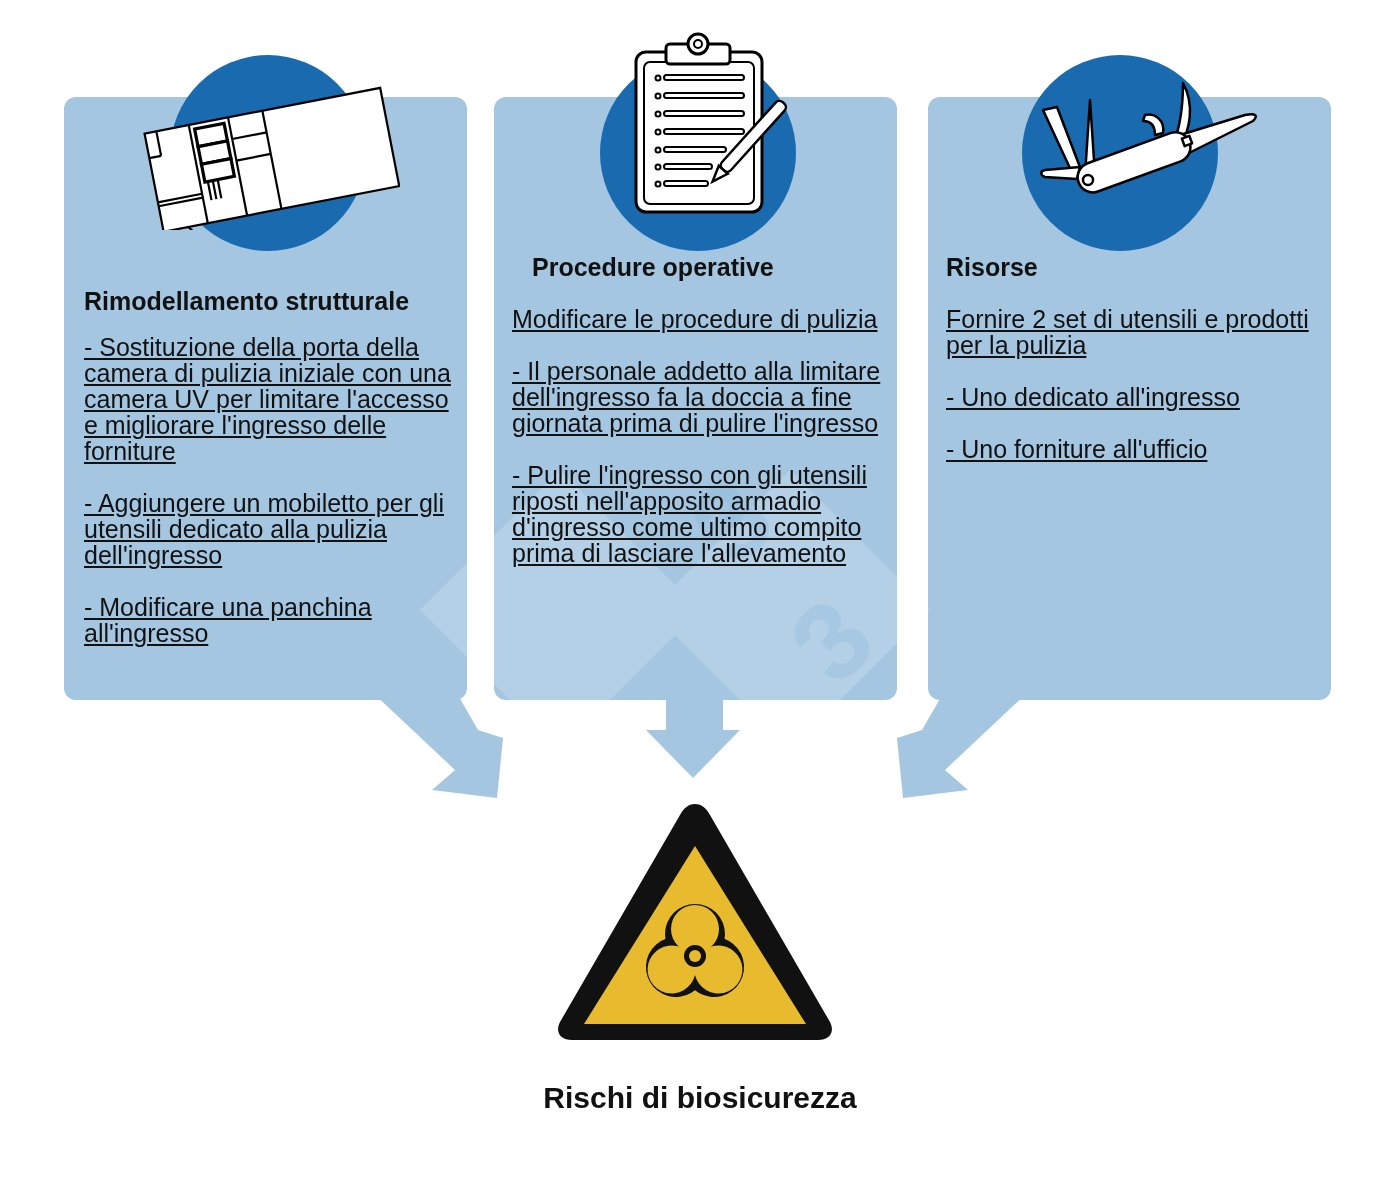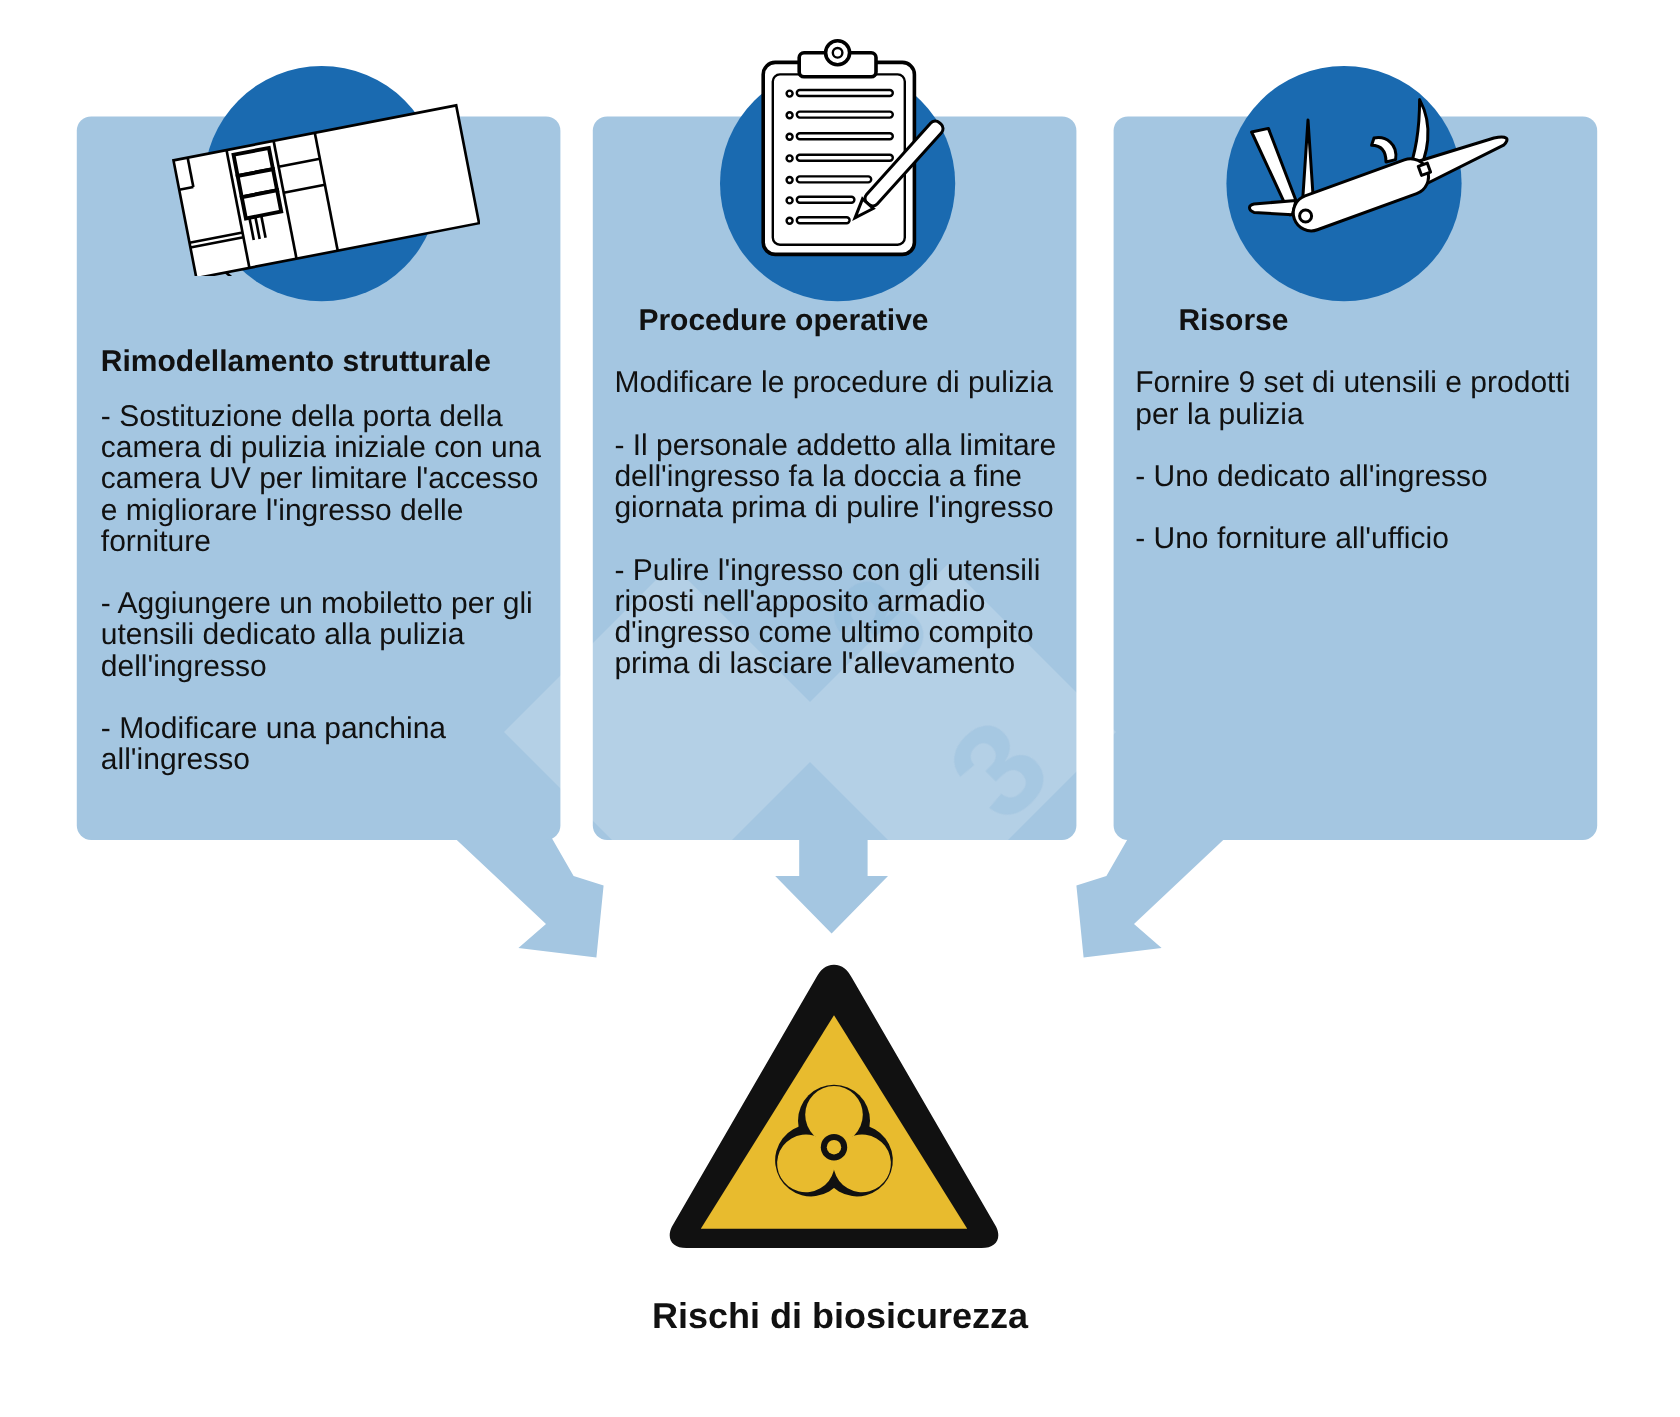--- a/index.html
+++ b/index.html
@@ -13,21 +13,21 @@
     .panel-3 { left: 928px; }
     .circle { position: absolute; width: 196px; height: 196px; border-radius: 50%;
               background: #1a6ab0; top: 55px; }
     .circle-1 { left: 170px; }
     .circle-2 { left: 600px; }
     .circle-3 { left: 1022px; }
     .icon-svg { position: absolute; }
     .panel-title { position: absolute; top: 252px; font-weight: bold; font-size: 25px;
                    line-height: 30px; white-space: nowrap; }
     .panel-body { position: absolute; font-size: 25px; line-height: 26px; width: 380px; }
-    .panel-body p { margin: 0 0 26px 0; }
+    .panel-body p { margin: 0 0 26px 0; text-decoration: underline; }
     .footer-title { position: absolute; left: 0; width: 1400px; top: 1080px; text-align: center;
                     font-weight: bold; font-size: 30px; line-height: 36px; }
     .watermark { position: absolute; pointer-events: none; }
   </style>
 </head>
 <body>
 
 <svg class="layer" viewBox="0 0 1400 1181">
 
   <polygon fill="#a4c6e1" points="370,690 455,690 478,730 503,738 497,798 432,790 455,770"></polygon>
@@ -115,36 +115,36 @@
     <path d="M145 60 L210 40 C220 38 224 40 218 46 L150 80 Z"></path>
     <path d="M42 104 L10 102 C5 100 5 96 10 95 L45 92 Z"></path>
     <rect x="40" y="72" width="118" height="30" rx="15" transform="rotate(-20 100 87)"></rect>
     <circle cx="53" cy="105" r="5"></circle>
     <rect x="148" y="62" width="8" height="8" transform="rotate(-20 152 66)"></rect>
   </g>
 </svg>
 
 <div class="panel-title" style="left:84px;margin-top:34px;">Rimodellamento strutturale</div>
 <div class="panel-title" style="left:532px;">Procedure operative</div>
-<div class="panel-title" style="left:946px;margin-left:36px;">Risorse</div>
+<div class="panel-title" style="left:946px;">Risorse</div>
 
 <div class="panel-body" style="left:84px; top:334px; width:370px;">
   <p>- Sostituzione della porta della camera di pulizia iniziale con una camera UV per limitare l'accesso e migliorare l'ingresso delle forniture</p>
   <p>- Aggiungere un mobiletto per gli utensili dedicato alla pulizia dell'ingresso</p>
   <p>- Modificare una panchina all'ingresso</p>
 </div>
 
 <div class="panel-body" style="left:512px; top:306px; width:375px;">
   <p>Modificare le procedure di pulizia</p>
   <p>- Il personale addetto alla limitare dell'ingresso fa la doccia a fine giornata prima di pulire l'ingresso</p>
   <p>- Pulire l'ingresso con gli utensili riposti nell'apposito armadio d'ingresso come ultimo compito prima di lasciare l'allevamento</p>
 </div>
 
 <div class="panel-body" style="left:946px; top:306px; width:370px;">
-  <p>Fornire 9 set di utensili e prodotti per la pulizia</p>
+  <p>Fornire 2 set di utensili e prodotti per la pulizia</p>
   <p>- Uno dedicato all'ingresso</p>
   <p>- Uno forniture all'ufficio</p>
 </div>
 
 <svg class="icon-svg" style="left:552px; top:796px;" width="286" height="250" viewBox="0 0 286 250">
   <path d="M143 8 C150 8 154 12 158 19 L278 226 C283 236 278 244 266 244 L20 244 C8 244 3 236 8 226 L128 19 C132 12 136 8 143 8 Z" fill="#111111"></path>
   <polygon points="143,50 254,228 32,228" fill="#e8bb2e"></polygon>
   <g transform="translate(143 160)">
 
     <g fill="#111111">

